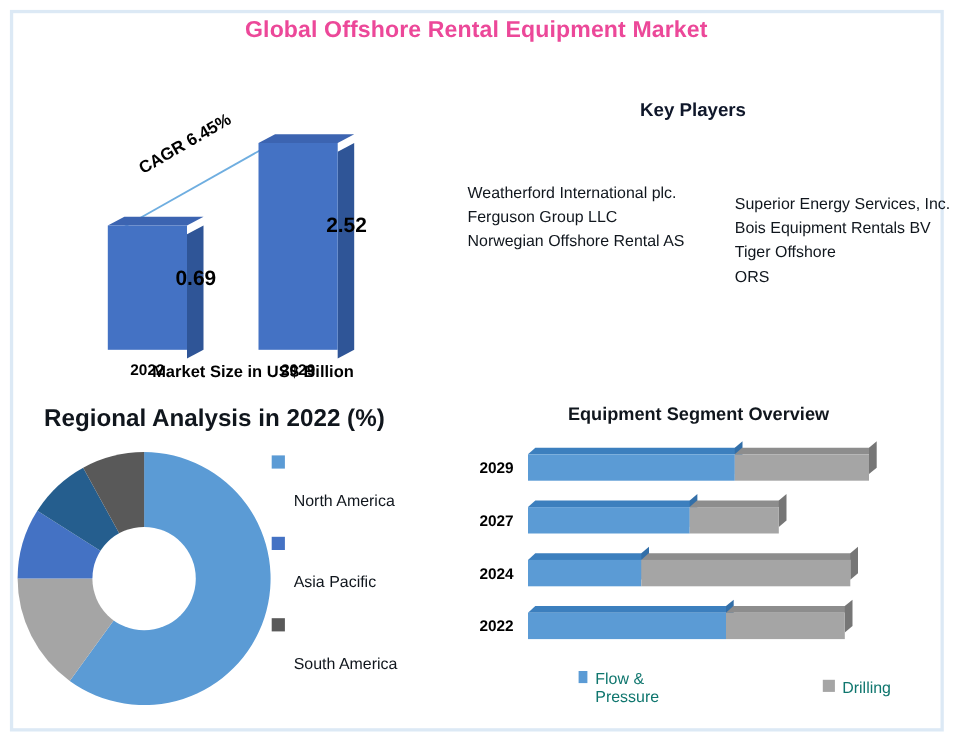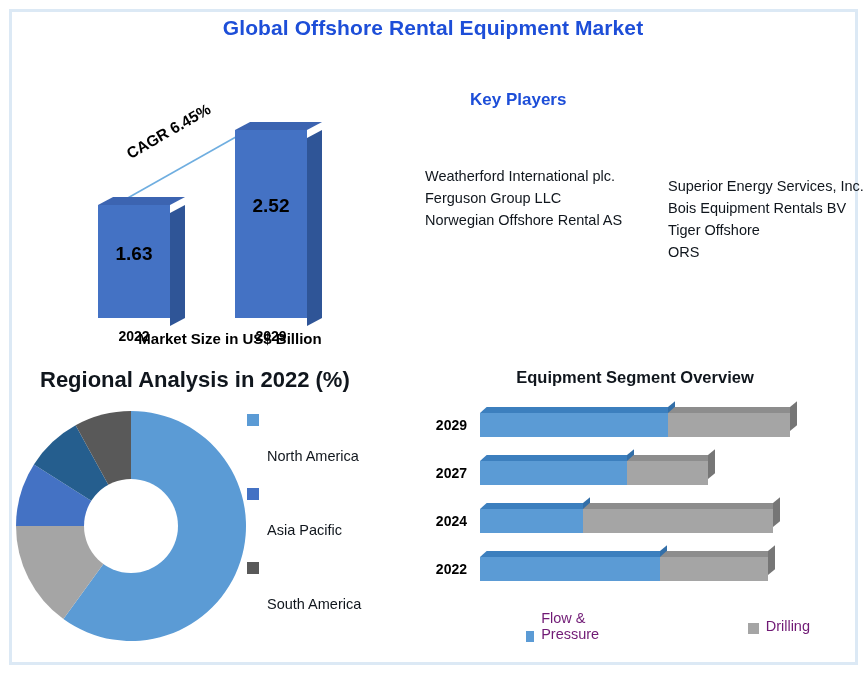--- a/index.html
+++ b/index.html
@@ -32,21 +32,21 @@
 
   
   .main-title {
     position: absolute;
     left: 183px;
     top: 14px;
     width: 500px;
     text-align: center;
     font-size: 21px;
     font-weight: bold;
-    color: #1d4ed8;
+    color: #ec4899;
     line-height: 28px;
     letter-spacing: 0.1px;
   }
 
   
   .col-chart {
     position: absolute;
     left: 60px;
     top: 110px;
     width: 340px;
@@ -88,20 +88,21 @@
   }
   .bar3d .bar-value {
     position: absolute;
     left: 0;
     width: 100%;
     text-align: center;
     font-size: 19px;
     font-weight: bold;
     color: #000000;
     z-index: 4;
+    padding-left: 44px;
   }
   .bar-cat {
     position: absolute;
     text-align: center;
     font-size: 14px;
     font-weight: bold;
     color: #000000;
   }
   .axis-caption {
     position: absolute;
@@ -132,23 +133,24 @@
     transform-origin: left center;
     white-space: nowrap;
   }
 
   
   .kp-title {
     position: absolute;
     left: 470px;
     top: 90px;
     width: 320px;
+    text-align: center;
     font-size: 17px;
     font-weight: bold;
-    color: #1d4ed8;
+    color: #0f172a;
   }
   .kp-col {
     position: absolute;
     font-size: 14.5px;
     color: #10161d;
     line-height: 22px;
   }
   .kp-col-left { left: 425px; top: 165px; width: 215px; }
   .kp-col-right { left: 668px; top: 175px; width: 212px; }
   .kp-item { white-space: normal; }
@@ -280,23 +282,23 @@
   .seg-legend {
     position: absolute;
     left: 480px;
     top: 610px;
     width: 330px;
     display: flex;
     align-items: center;
   }
   .seg-legend-item {
     display: flex;
-    align-items: flex-end;
+    align-items: flex-start;
     font-size: 14.5px;
-    color: #701a75;
+    color: #0f766e;
     padding-left: 46px;
   }
   .seg-legend-item .sw {
     width: 11px;
     height: 11px;
     margin-right: 7px;
   }
   .seg-legend-gap { width: 108px; }
 </style>
 </head>
@@ -307,21 +309,21 @@
   <div class="frame-border"></div>
 
   <div class="main-title">Global Offshore Rental Equipment Market</div>
 
   <div class="col-chart">
 
     <div class="bar3d" style="left:38px; top:95px; width:72px; height:113px;">
       <div class="face-top"></div>
       <div class="face-side"></div>
       <div class="face-front"></div>
-      <div class="bar-value" style="top:38px;">1.63</div>
+      <div class="bar-value" style="top:38px;">0.69</div>
     </div>
 
     <div class="bar3d" style="left:175px; top:20px; width:72px; height:188px;">
       <div class="face-top"></div>
       <div class="face-side"></div>
       <div class="face-front"></div>
       <div class="bar-value" style="top:65px;">2.52</div>
     </div>
 
     <div class="bar-cat" style="left:30px; top:218px; width:88px;">2022</div>

